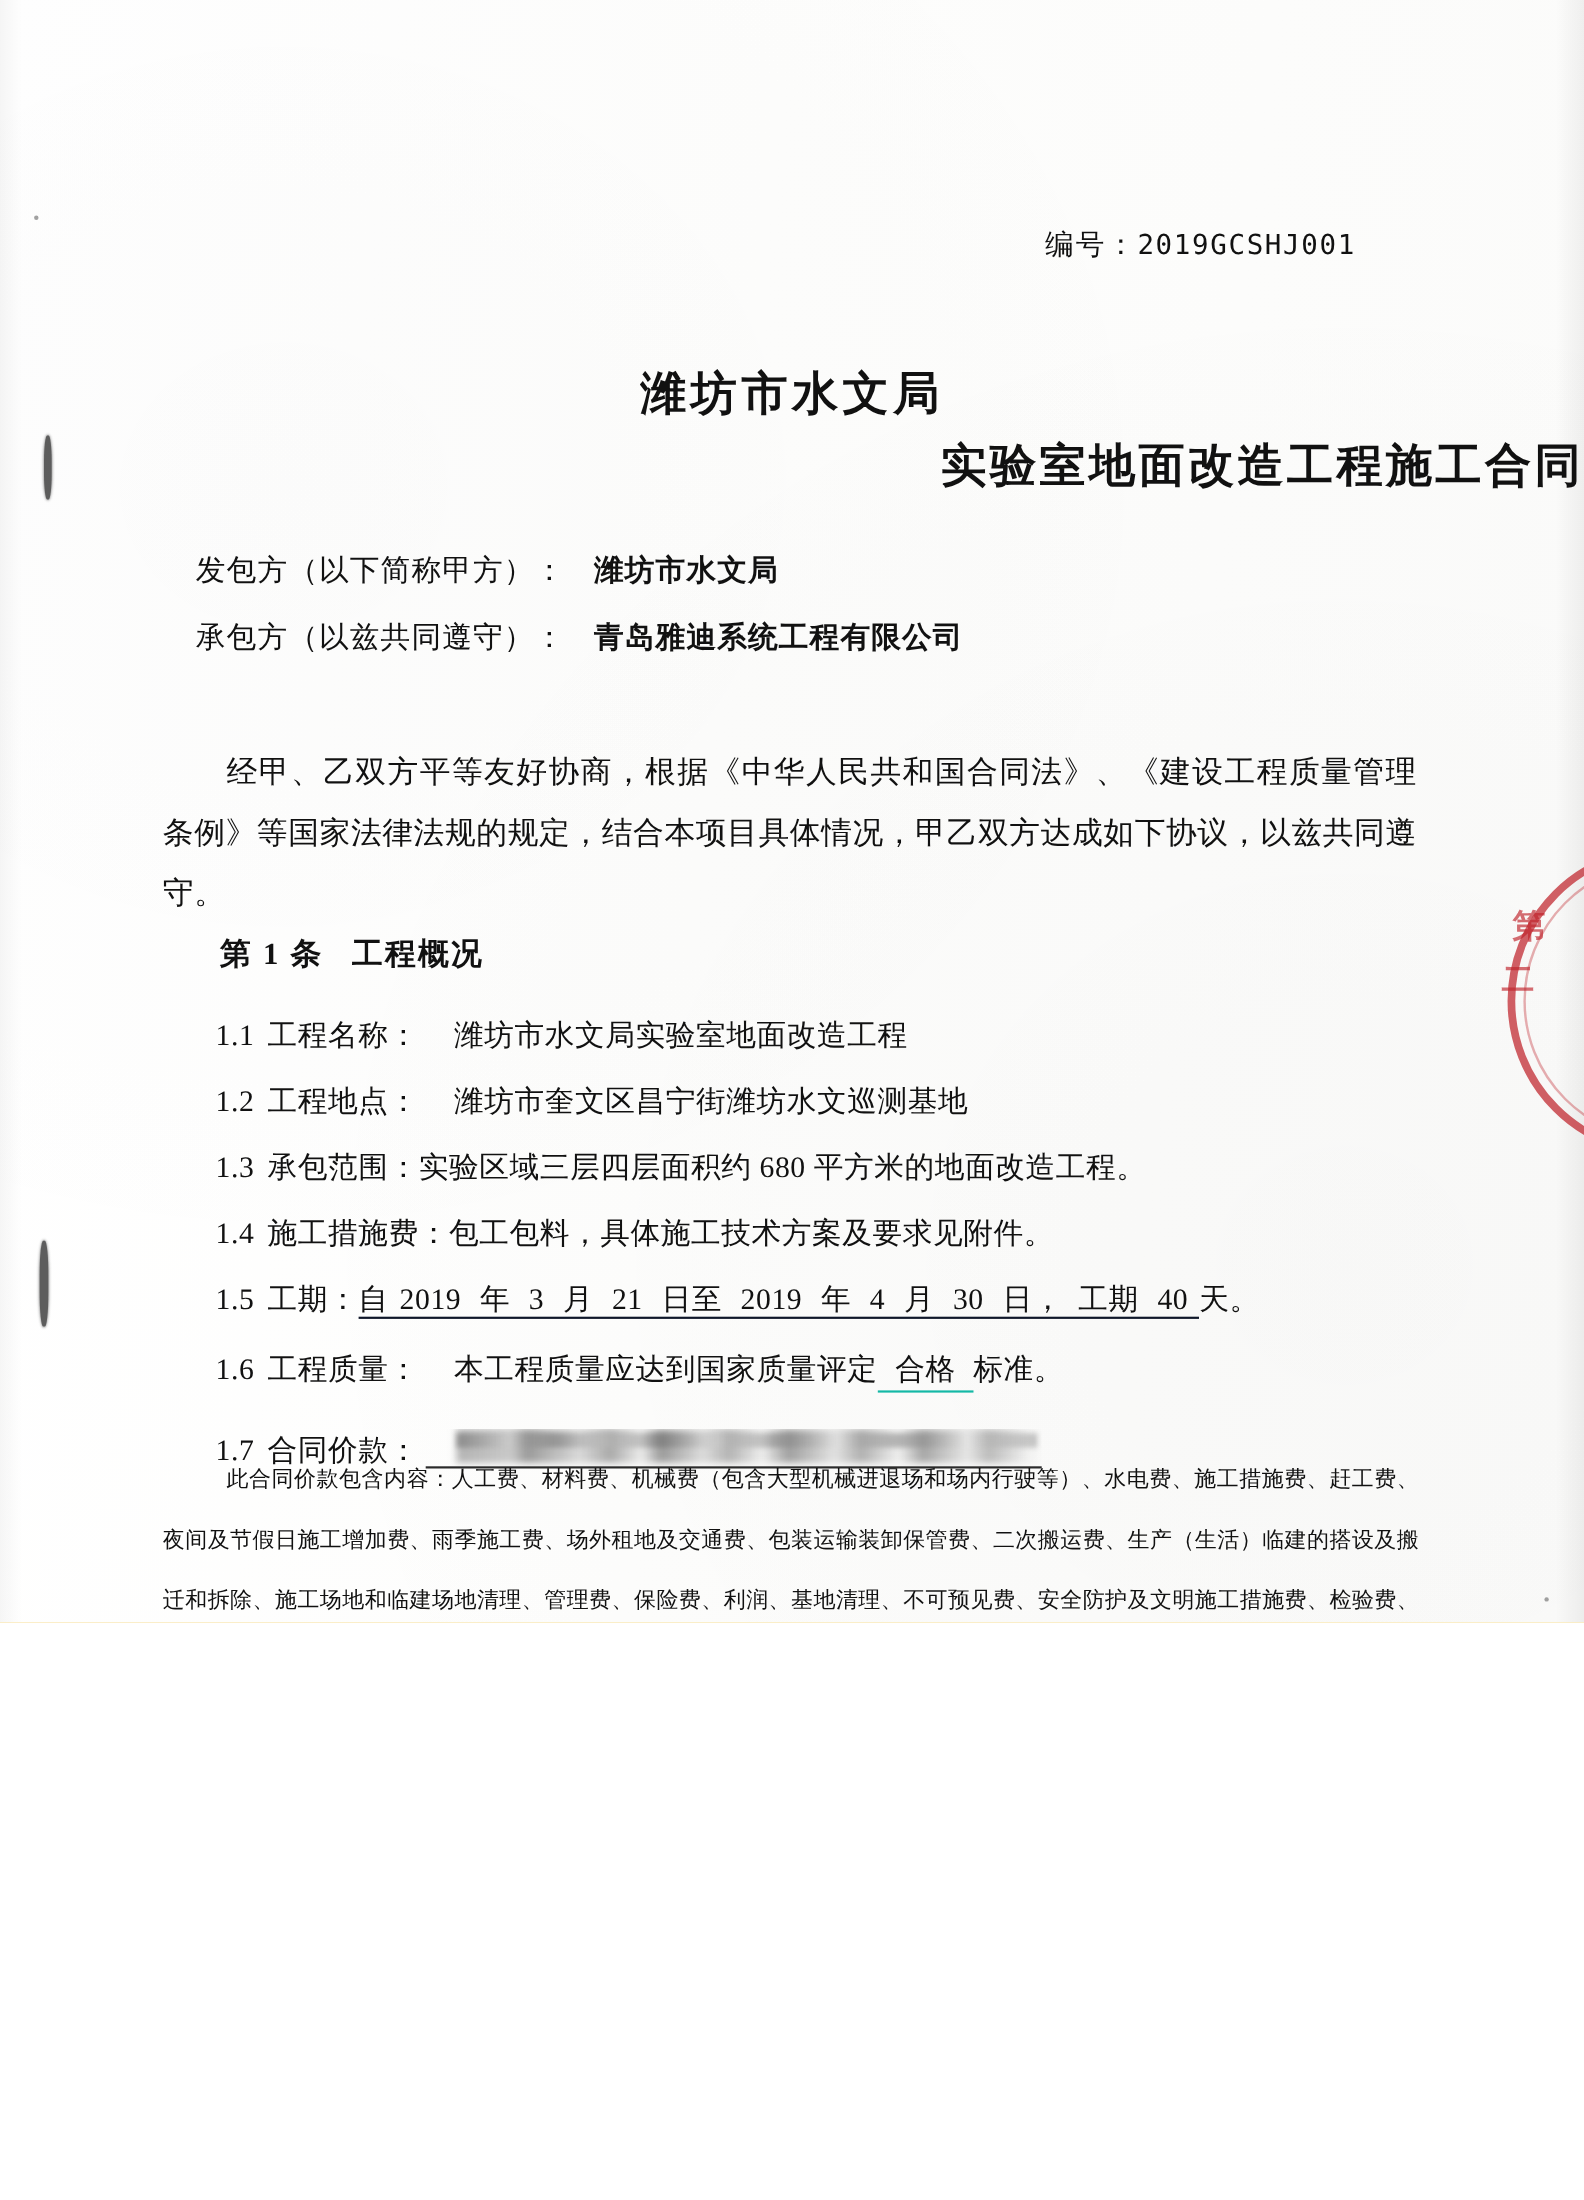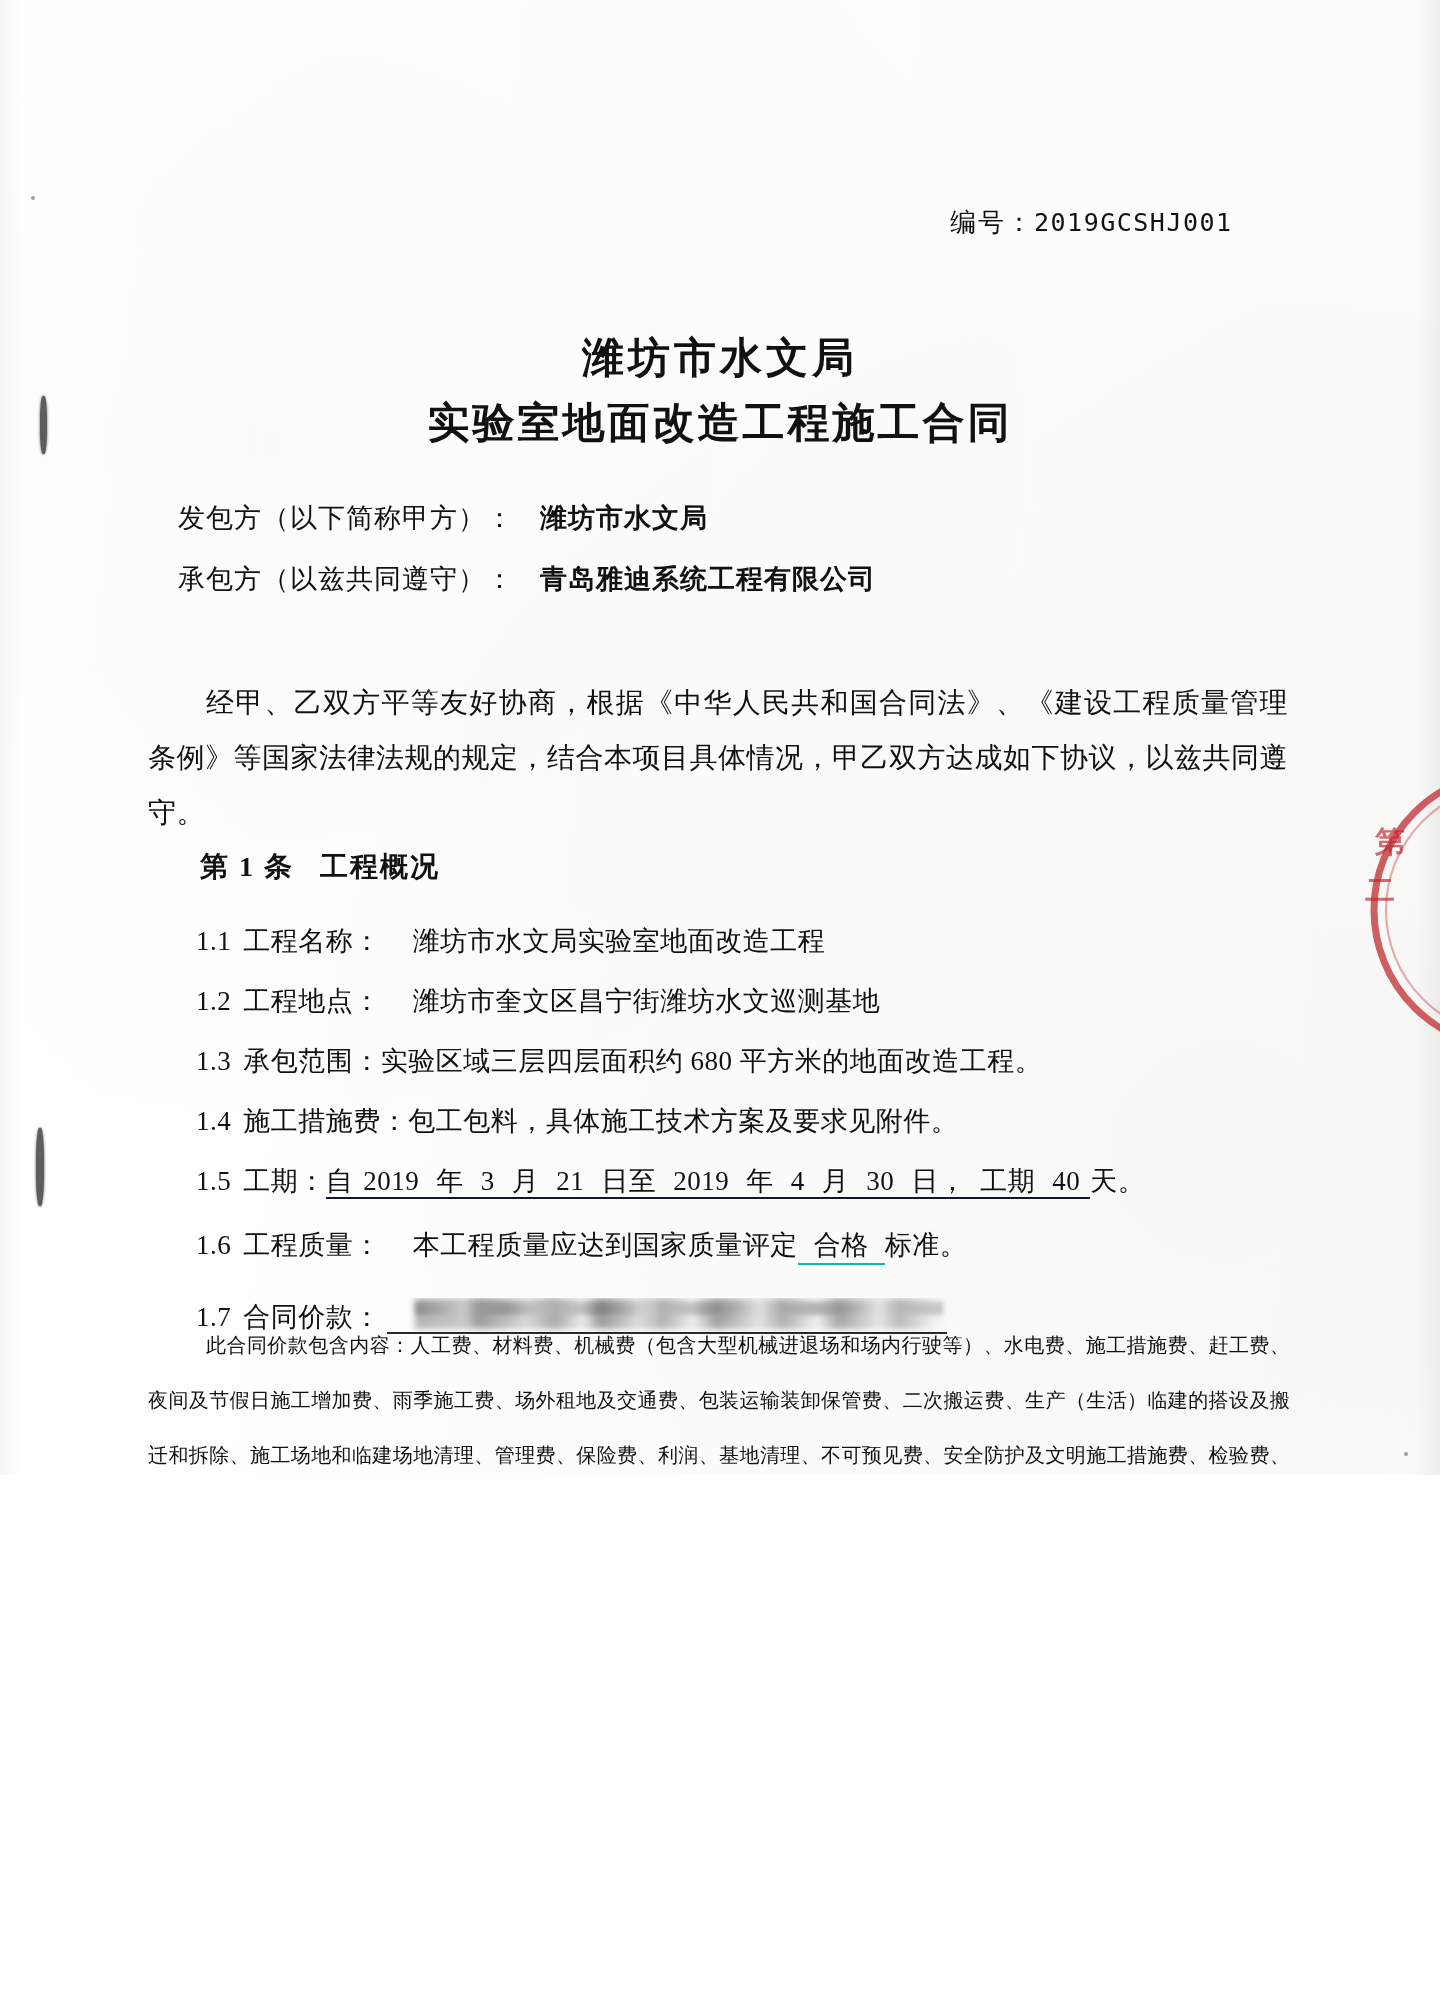--- a/index.html
+++ b/index.html
@@ -59,20 +59,21 @@
     line-height: 1.35;
     font-family: "DejaVu Serif", "Liberation Serif", serif;
   }
   .title-line-2 {
     font-size: 42px;
     font-weight: bold;
     letter-spacing: 3px;
     line-height: 1.35;
     margin-top: 8px;
     font-family: "DejaVu Serif", "Liberation Serif", serif;
+    text-align: right;
   }
 
   .parties {
     position: absolute;
     left: 178px;
     top: 505px;
     width: 1060px;
   }
   .party-row {
     font-size: 27px;

